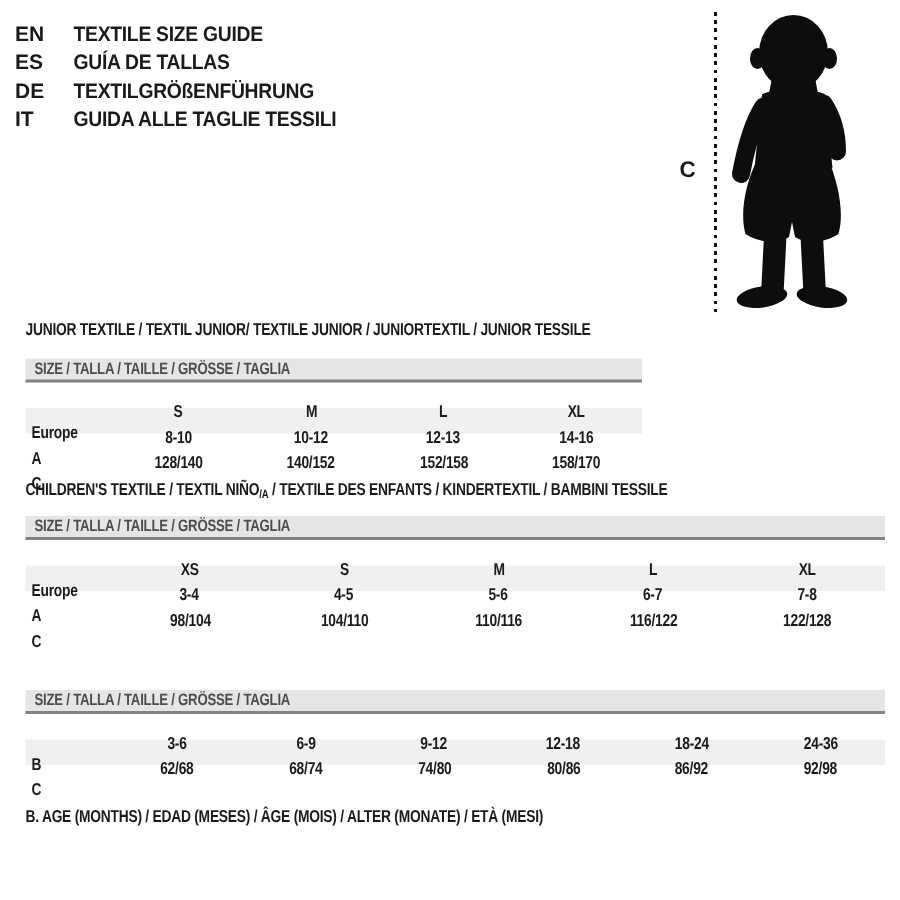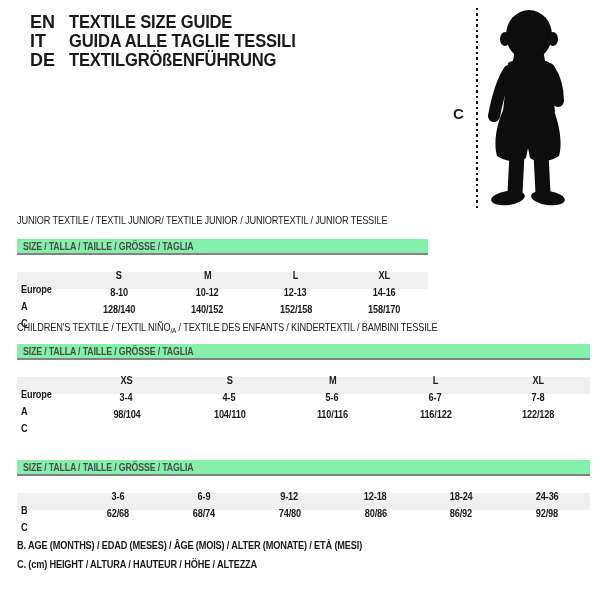--- a/index.html
+++ b/index.html
@@ -6,37 +6,37 @@
   #canvas{
     position:relative;width:600px;height:600px;background:#ffffff;overflow:hidden;
     font-family:"Liberation Sans","DejaVu Sans",sans-serif;color:#1a1a1a;
   }
   
   .cnd{display:inline-block;transform:scaleX(.8);transform-origin:0 50%;white-space:nowrap;letter-spacing:-.2px;}
   .cnd-c{display:inline-block;transform:scaleX(.8);transform-origin:50% 50%;white-space:nowrap;letter-spacing:-.2px;}
   .cnd-w{display:inline-block;transform:scaleX(.92);transform-origin:0 50%;white-space:nowrap;letter-spacing:-.2px;}
 
   
-  .lang-list{position:absolute;left:30px;top:13px;font-size:18px;font-weight:700;}
+  .lang-list{position:absolute;left:10px;top:13px;font-size:14px;font-weight:700;}
   .lang-row{display:flex;height:19px;line-height:19px;align-items:center;}
   .lang-code{width:39px;flex:0 0 39px;}
 
   
   .measure-line{position:absolute;left:476px;top:8px;width:2px;height:200px;
     background:repeating-linear-gradient(to bottom,#111 0 2.5px,transparent 2.5px 5.5px);}
   .measure-label{position:absolute;left:453px;top:105px;font-size:15px;font-weight:700;}
   .baby-svg{position:absolute;left:481px;top:8px;}
 
   
-  .sec-heading{position:absolute;left:17px;font-size:11.5px;font-weight:400;line-height:15.5px;white-space:nowrap;}
+  .sec-heading{position:absolute;left:17px;font-size:11.5px;font-weight:700;line-height:15.5px;white-space:nowrap;}
   .sub{font-size:8px;vertical-align:-2px;}
 
   
   .size-table{position:absolute;left:17px;}
-  .size-bar{background:#86efac;color:#4d4d4d;height:14px;line-height:14px;padding-left:6px;
+  .size-bar{background:#e5e5e5;color:#4d4d4d;height:14px;line-height:14px;padding-left:6px;
     border-bottom:2px solid #828282;font-size:11px;font-weight:700;}
   .t-row{display:grid;height:17px;align-items:center;font-size:11.5px;font-weight:700;color:#1a1a1a;}
   .jr .t-row{grid-template-columns:58px repeat(4,1fr);}
   .ch .t-row{grid-template-columns:58px repeat(5,1fr);}
   .bb .t-row{grid-template-columns:58px repeat(6,1fr);}
   .lbl{text-align:left;padding-left:4px;margin-top:28px;}
   .cel{text-align:center;}
   .striped{background:#f0f0f0;}
 
   
@@ -46,26 +46,30 @@
 <body>
 
 <div id="canvas">
 
   <div class="lang-list">
     <div class="lang-row">
       <span class="lang-code">EN</span>
       <span class="cnd-w">TEXTILE SIZE GUIDE</span>
     </div>
     <div class="lang-row">
-      <span class="lang-code">IT</span>
-      <span class="cnd-w">GUIDA ALLE TAGLIE TESSILI</span>
+      <span class="lang-code">ES</span>
+      <span class="cnd-w">GUÍA DE TALLAS</span>
     </div>
     <div class="lang-row">
       <span class="lang-code">DE</span>
       <span class="cnd-w">TEXTILGRÖßENFÜHRUNG</span>
+    </div>
+    <div class="lang-row">
+      <span class="lang-code">IT</span>
+      <span class="cnd-w">GUIDA ALLE TAGLIE TESSILI</span>
     </div>
   </div>
 
   <div class="measure-line"></div>
   <div class="measure-label">C</div>
   <svg class="baby-svg" width="95" height="200" viewBox="0 0 95 200">
     <g fill="#0d0d0d" stroke="none">
       <ellipse cx="48" cy="27" rx="23" ry="25"></ellipse>
       <ellipse cx="24" cy="31" rx="5" ry="7"></ellipse>
       <ellipse cx="72" cy="31" rx="5" ry="7"></ellipse>
@@ -163,16 +167,15 @@
       <div class="cel"><span class="cnd-c">68/74</span></div>
       <div class="cel"><span class="cnd-c">74/80</span></div>
       <div class="cel"><span class="cnd-c">80/86</span></div>
       <div class="cel"><span class="cnd-c">86/92</span></div>
       <div class="cel"><span class="cnd-c">92/98</span></div>
     </div>
   </div>
 
   <div class="footnotes">
     <div><span class="cnd">B. AGE (MONTHS) / EDAD (MESES) / ÂGE (MOIS) / ALTER (MONATE) / ETÀ (MESI)</span></div>
-    <div><span class="cnd">C. (cm) HEIGHT / ALTURA / HAUTEUR / HÖHE / ALTEZZA</span></div>
   </div>
 
 </div>
 
 </body></html>

